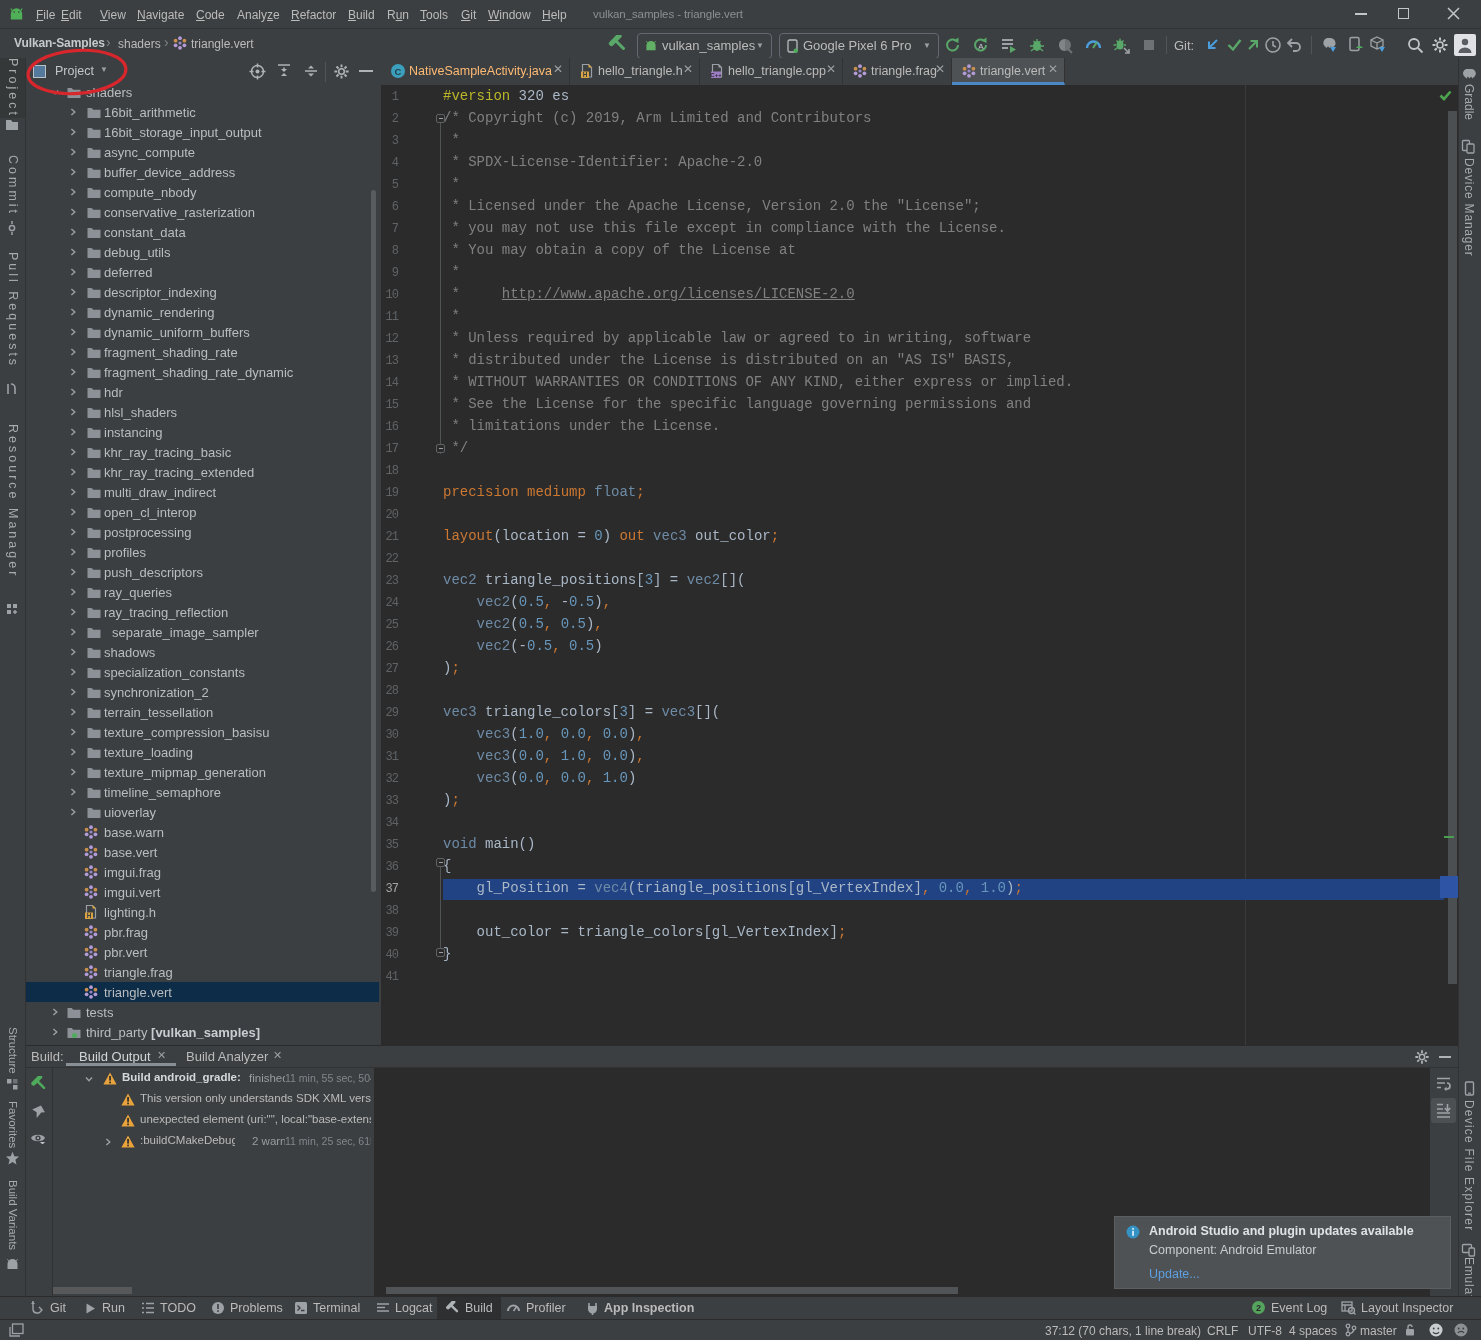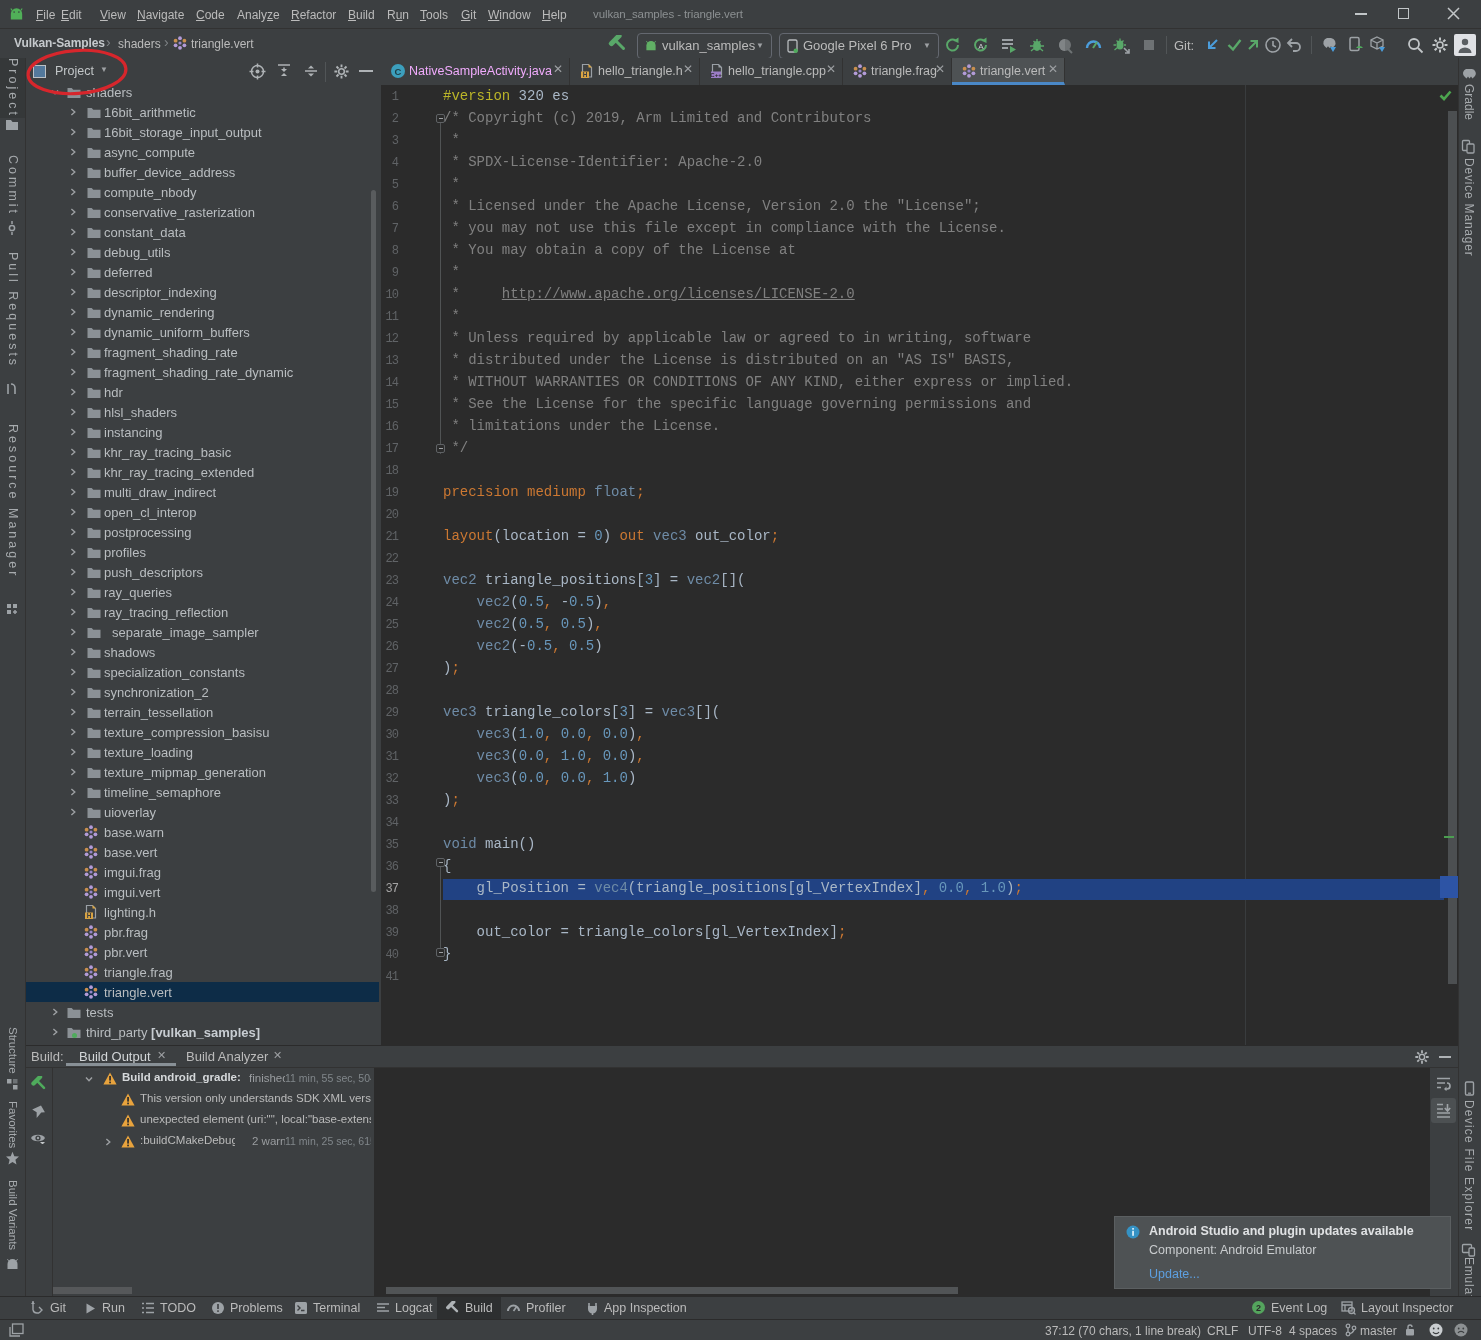--- a/index.html
+++ b/index.html
@@ -847,21 +847,21 @@
   </svg>
 <div style="position:absolute;left:359px;top:70px;width:14px;height:2px;background:#afb3b6;"></div>
 
 <div class="abs" style="left:381px;top:58px;width:1063px;height:987px;background:#2b2b2b;">
   <div style="position:absolute;left:0;top:0;width:1063px;height:27px;background:#3c3f41;">
       <div style="position:absolute;left:0px;top:0;width:189px;height:27px;border-right:1px solid #323232;box-sizing:border-box;">
         <span style="position:absolute;left:9px;top:5px;width:16px;height:16px;"><svg width="16" height="16" viewBox="0 0 16 16">
             <circle cx="8" cy="8" r="7" fill="#3c9fbd"></circle>
             <text x="8" y="11.5" font-size="9.5" font-family="Liberation Sans" fill="#1d3d46" text-anchor="middle" font-weight="bold">C</text>
           </svg></span>
-        <span style="position:absolute;left:28px;top:6px;color:#f0abfc;font-size:12.5px;white-space:nowrap;">NativeSampleActivity.java</span>
+        <span style="position:absolute;left:28px;top:6px;color:#fdba74;font-size:12.5px;white-space:nowrap;">NativeSampleActivity.java</span>
         <span style="position:absolute;right:6px;top:4px;color:#9da0a3;font-size:12px;">✕</span>
       </div>
       <div style="position:absolute;left:189px;top:0;width:130px;height:27px;border-right:1px solid #323232;box-sizing:border-box;">
         <span style="position:absolute;left:9px;top:5px;width:16px;height:16px;"><svg width="16" height="16" viewBox="0 0 16 16" style="">
             <path d="M3.5 1.5h6l3 3v9.5h-9z" fill="none" stroke="#9aa0a6" stroke-width="1.2"></path>
             <path d="M9.5 1l3.5 3.5h-3.5z" fill="#d8a343"></path>
             <rect x="2" y="8.5" width="8" height="6.5" fill="#d8a343"></rect>
             <text x="6" y="14" font-size="6.5" font-family="Liberation Sans" font-weight="bold" fill="#3b3e40" text-anchor="middle">H</text>
           </svg></span>
         <span style="position:absolute;left:28px;top:6px;color:#bbbbbb;font-size:12.5px;white-space:nowrap;">hello_triangle.h</span>
@@ -1063,21 +1063,21 @@
           <path d="M1 3h12M1 6.5h8M1 10h12" stroke="#9da2a6" stroke-width="1.6"></path>
         </svg></span><span style="color:#bbbbbb;font-size:12.5px;vertical-align:middle;margin-left:5px;line-height:22px;">Logcat</span></div>
     <div style="position:absolute;left:437px;top:0;height:22px;background:#2d2f30;padding:0 8px;"><span style="display:inline-block;vertical-align:middle;margin-top:3px;"><svg width="15" height="14" viewBox="0 0 15 14">
           <path d="M3 6.5 L8.5 1" stroke="#aeb3b6" stroke-width="3.8" stroke-linecap="round"></path>
           <path d="M5.6 3.8 L12 10.2" stroke="#aeb3b6" stroke-width="2.4" stroke-linecap="round"></path>
         </svg></span><span style="color:#bbbbbb;font-size:12.5px;vertical-align:middle;margin-left:5px;line-height:22px;">Build</span></div>
     <div style="position:absolute;left:498px;top:0;height:22px;padding:0 8px;"><span style="display:inline-block;vertical-align:middle;margin-top:3px;"><svg width="15" height="14" viewBox="0 0 15 14">
           <path d="M2 10 a5.5 5.5 0 0 1 11 0" stroke="#9da2a6" stroke-width="2" fill="none"></path>
           <path d="M7.5 10 L10.8 5.4" stroke="#9da2a6" stroke-width="1.7"></path>
         </svg></span><span style="color:#bbbbbb;font-size:12.5px;vertical-align:middle;margin-left:5px;line-height:22px;">Profiler</span></div>
-    <div style="position:absolute;left:578px;top:0;height:22px;padding:0 8px;"><span style="display:inline-block;vertical-align:middle;margin-top:3px;"><svg width="13" height="14" viewBox="0 0 13 14">
+    <div style="position:absolute;left:578px;top:0;height:22px;padding:0 8px;font-weight:bold;"><span style="display:inline-block;vertical-align:middle;margin-top:3px;"><svg width="13" height="14" viewBox="0 0 13 14">
           <path d="M3 5 V2 M10 5 V2" stroke="#9da2a6" stroke-width="1.6"></path>
           <path d="M2 5 h9 v3 a4.5 4.5 0 0 1 -9 0z" fill="#9da2a6"></path>
           <path d="M6.5 12 v2" stroke="#9da2a6" stroke-width="1.6"></path>
         </svg></span><span style="color:#bbbbbb;font-size:12.5px;vertical-align:middle;margin-left:5px;line-height:22px;">App Inspection</span></div>
     <div style="position:absolute;left:1243px;top:0;height:22px;padding:0 8px;"><span style="display:inline-block;vertical-align:middle;margin-top:3px;"><svg width="15" height="15" viewBox="0 0 15 15">
           <circle cx="7.5" cy="7.5" r="6.5" fill="#54a45d"></circle>
           <text x="7.5" y="10.8" text-anchor="middle" font-size="9" font-weight="bold" fill="#2b2b2b" font-family="Liberation Sans">2</text>
         </svg></span><span style="color:#bbbbbb;font-size:12.5px;vertical-align:middle;margin-left:5px;line-height:22px;">Event Log</span></div>
     <div style="position:absolute;left:1333px;top:0;height:22px;padding:0 8px;"><span style="display:inline-block;vertical-align:middle;margin-top:3px;"><svg width="15" height="14" viewBox="0 0 15 14">
           <rect x="1" y="1" width="10" height="9" fill="none" stroke="#9da2a6" stroke-width="1.3"></rect>

